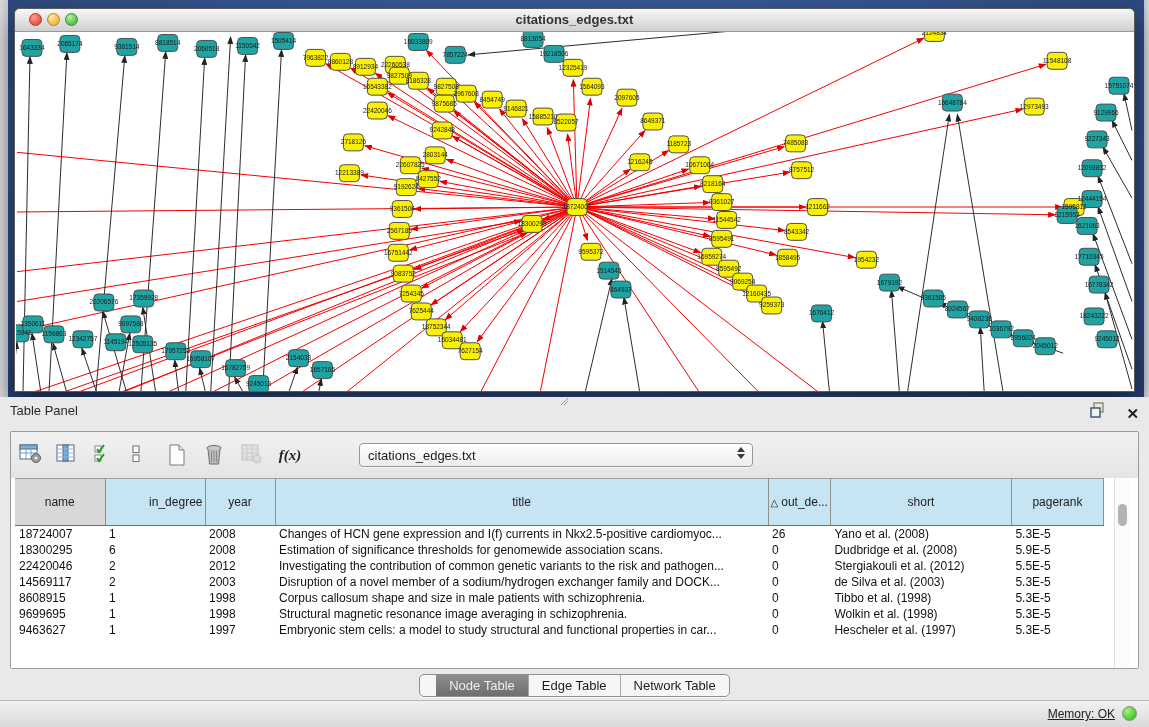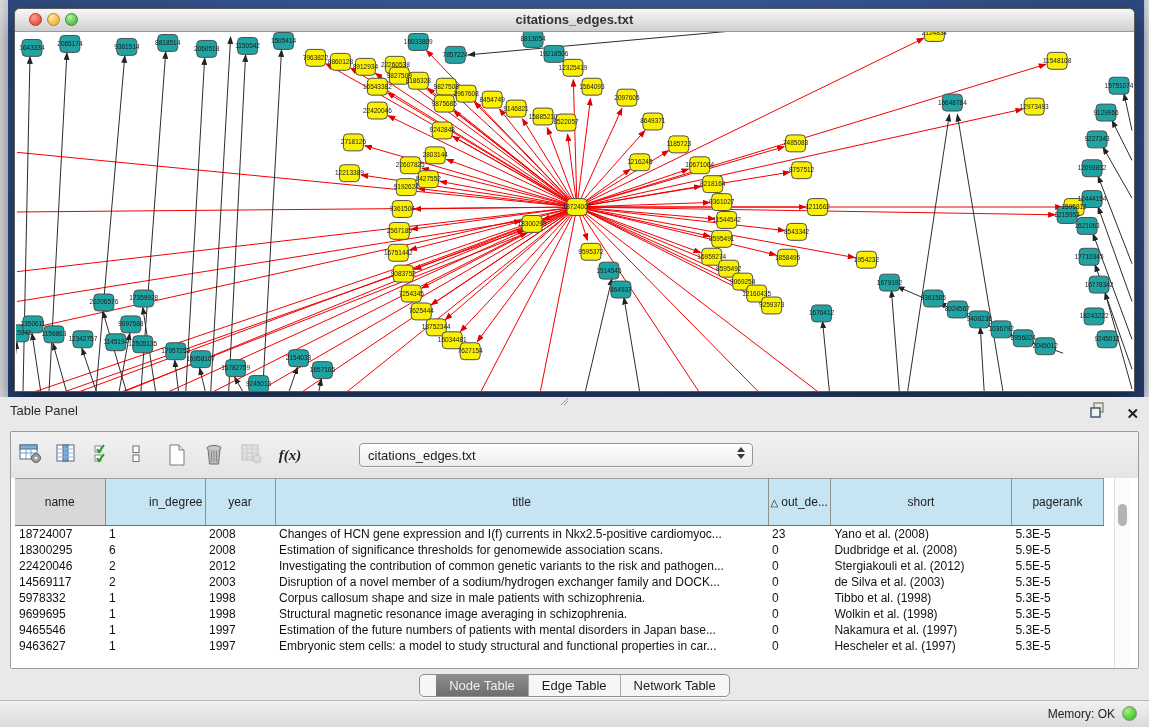--- a/index.html
+++ b/index.html
@@ -64,21 +64,21 @@
   #tabs{position:absolute;left:0;right:0;top:277px;display:flex;justify-content:center;}
   #seg{display:flex;border:1px solid #8f8f8f;border-radius:5px;overflow:hidden;background:#f6f6f6;
     box-shadow:0 1px 0 rgba(255,255,255,.8);}
   .seg-btn{font-size:13px;color:#1d1d1d;padding:2px 13px;line-height:17px;border-left:1px solid #a9a9a9;}
   .seg-btn:first-child{border-left:none;}
   .seg-btn.active{background:linear-gradient(#8d8d8d,#6e6e6e);color:#efefef;margin-left:16px;}
 
   
   #statusbar{position:absolute;left:0;top:700px;width:1149px;height:27px;
     background:linear-gradient(#f1f1f1,#dadada);border-top:1px solid #b7b7b7;box-sizing:border-box;}
-  #mem{position:absolute;right:34px;top:6px;font-size:12px;color:#222;}
+  #mem{position:absolute;right:34px;top:6px;font-size:12px;color:#222;text-decoration:underline;}
   #memdot{position:absolute;right:12px;top:5px;width:15px;height:15px;border-radius:50%;
     background:radial-gradient(circle at 35% 30%,#a9ef86,#58cf37 60%,#3fae25);border:1px solid #8a8a8a;box-sizing:border-box;}
 </style>
 </head>
 <body>
 
 <div id="desktop">
   <div class="edge-strip" id="edge-l"></div>
   <div class="edge-strip" id="edge-r"></div>
 
@@ -525,21 +525,21 @@
               <th style="width: 181px;">short</th>
               <th style="width: 92px;">pagerank</th>
             </tr>
           </thead>
         <tbody id="tbody">
             <tr>
               <td style="width: 90px;">18724007</td>
               <td style="width: 100px;">1</td>
               <td style="width: 70px;">2008</td>
               <td style="width: 493px;">Changes of HCN gene expression and I(f) currents in Nkx2.5-positive cardiomyoc...</td>
-              <td style="width: 62px;">23</td>
+              <td style="width: 62px;">26</td>
               <td style="width: 181px;">Yano et al. (2008)</td>
               <td style="width: 92px;">5.3E-5</td>
             </tr>
             <tr>
               <td style="width: 90px;">18300295</td>
               <td style="width: 100px;">6</td>
               <td style="width: 70px;">2008</td>
               <td style="width: 493px;">Estimation of significance thresholds for genomewide association scans.</td>
               <td style="width: 62px;">0</td>
               <td style="width: 181px;">Dudbridge et al. (2008)</td>
@@ -557,47 +557,38 @@
             <tr>
               <td style="width: 90px;">14569117</td>
               <td style="width: 100px;">2</td>
               <td style="width: 70px;">2003</td>
               <td style="width: 493px;">Disruption of a novel member of a sodium/hydrogen exchanger family and DOCK...</td>
               <td style="width: 62px;">0</td>
               <td style="width: 181px;">de Silva et al. (2003)</td>
               <td style="width: 92px;">5.3E-5</td>
             </tr>
             <tr>
-              <td style="width: 90px;">5978332</td>
+              <td style="width: 90px;">8608915</td>
               <td style="width: 100px;">1</td>
               <td style="width: 70px;">1998</td>
               <td style="width: 493px;">Corpus callosum shape and size in male patients with schizophrenia.</td>
               <td style="width: 62px;">0</td>
               <td style="width: 181px;">Tibbo et al. (1998)</td>
               <td style="width: 92px;">5.3E-5</td>
             </tr>
             <tr>
               <td style="width: 90px;">9699695</td>
               <td style="width: 100px;">1</td>
               <td style="width: 70px;">1998</td>
               <td style="width: 493px;">Structural magnetic resonance image averaging in schizophrenia.</td>
               <td style="width: 62px;">0</td>
               <td style="width: 181px;">Wolkin et al. (1998)</td>
               <td style="width: 92px;">5.3E-5</td>
             </tr>
             <tr>
-              <td style="width: 90px;">9465546</td>
-              <td style="width: 100px;">1</td>
-              <td style="width: 70px;">1997</td>
-              <td style="width: 493px;">Estimation of the future numbers of patients with mental disorders in Japan base...</td>
-              <td style="width: 62px;">0</td>
-              <td style="width: 181px;">Nakamura et al. (1997)</td>
-              <td style="width: 92px;">5.3E-5</td>
-            </tr>
-            <tr>
               <td style="width: 90px;">9463627</td>
               <td style="width: 100px;">1</td>
               <td style="width: 70px;">1997</td>
               <td style="width: 493px;">Embryonic stem cells: a model to study structural and functional properties in car...</td>
               <td style="width: 62px;">0</td>
               <td style="width: 181px;">Hescheler et al. (1997)</td>
               <td style="width: 92px;">5.3E-5</td>
             </tr>
           </tbody>
       </table>

